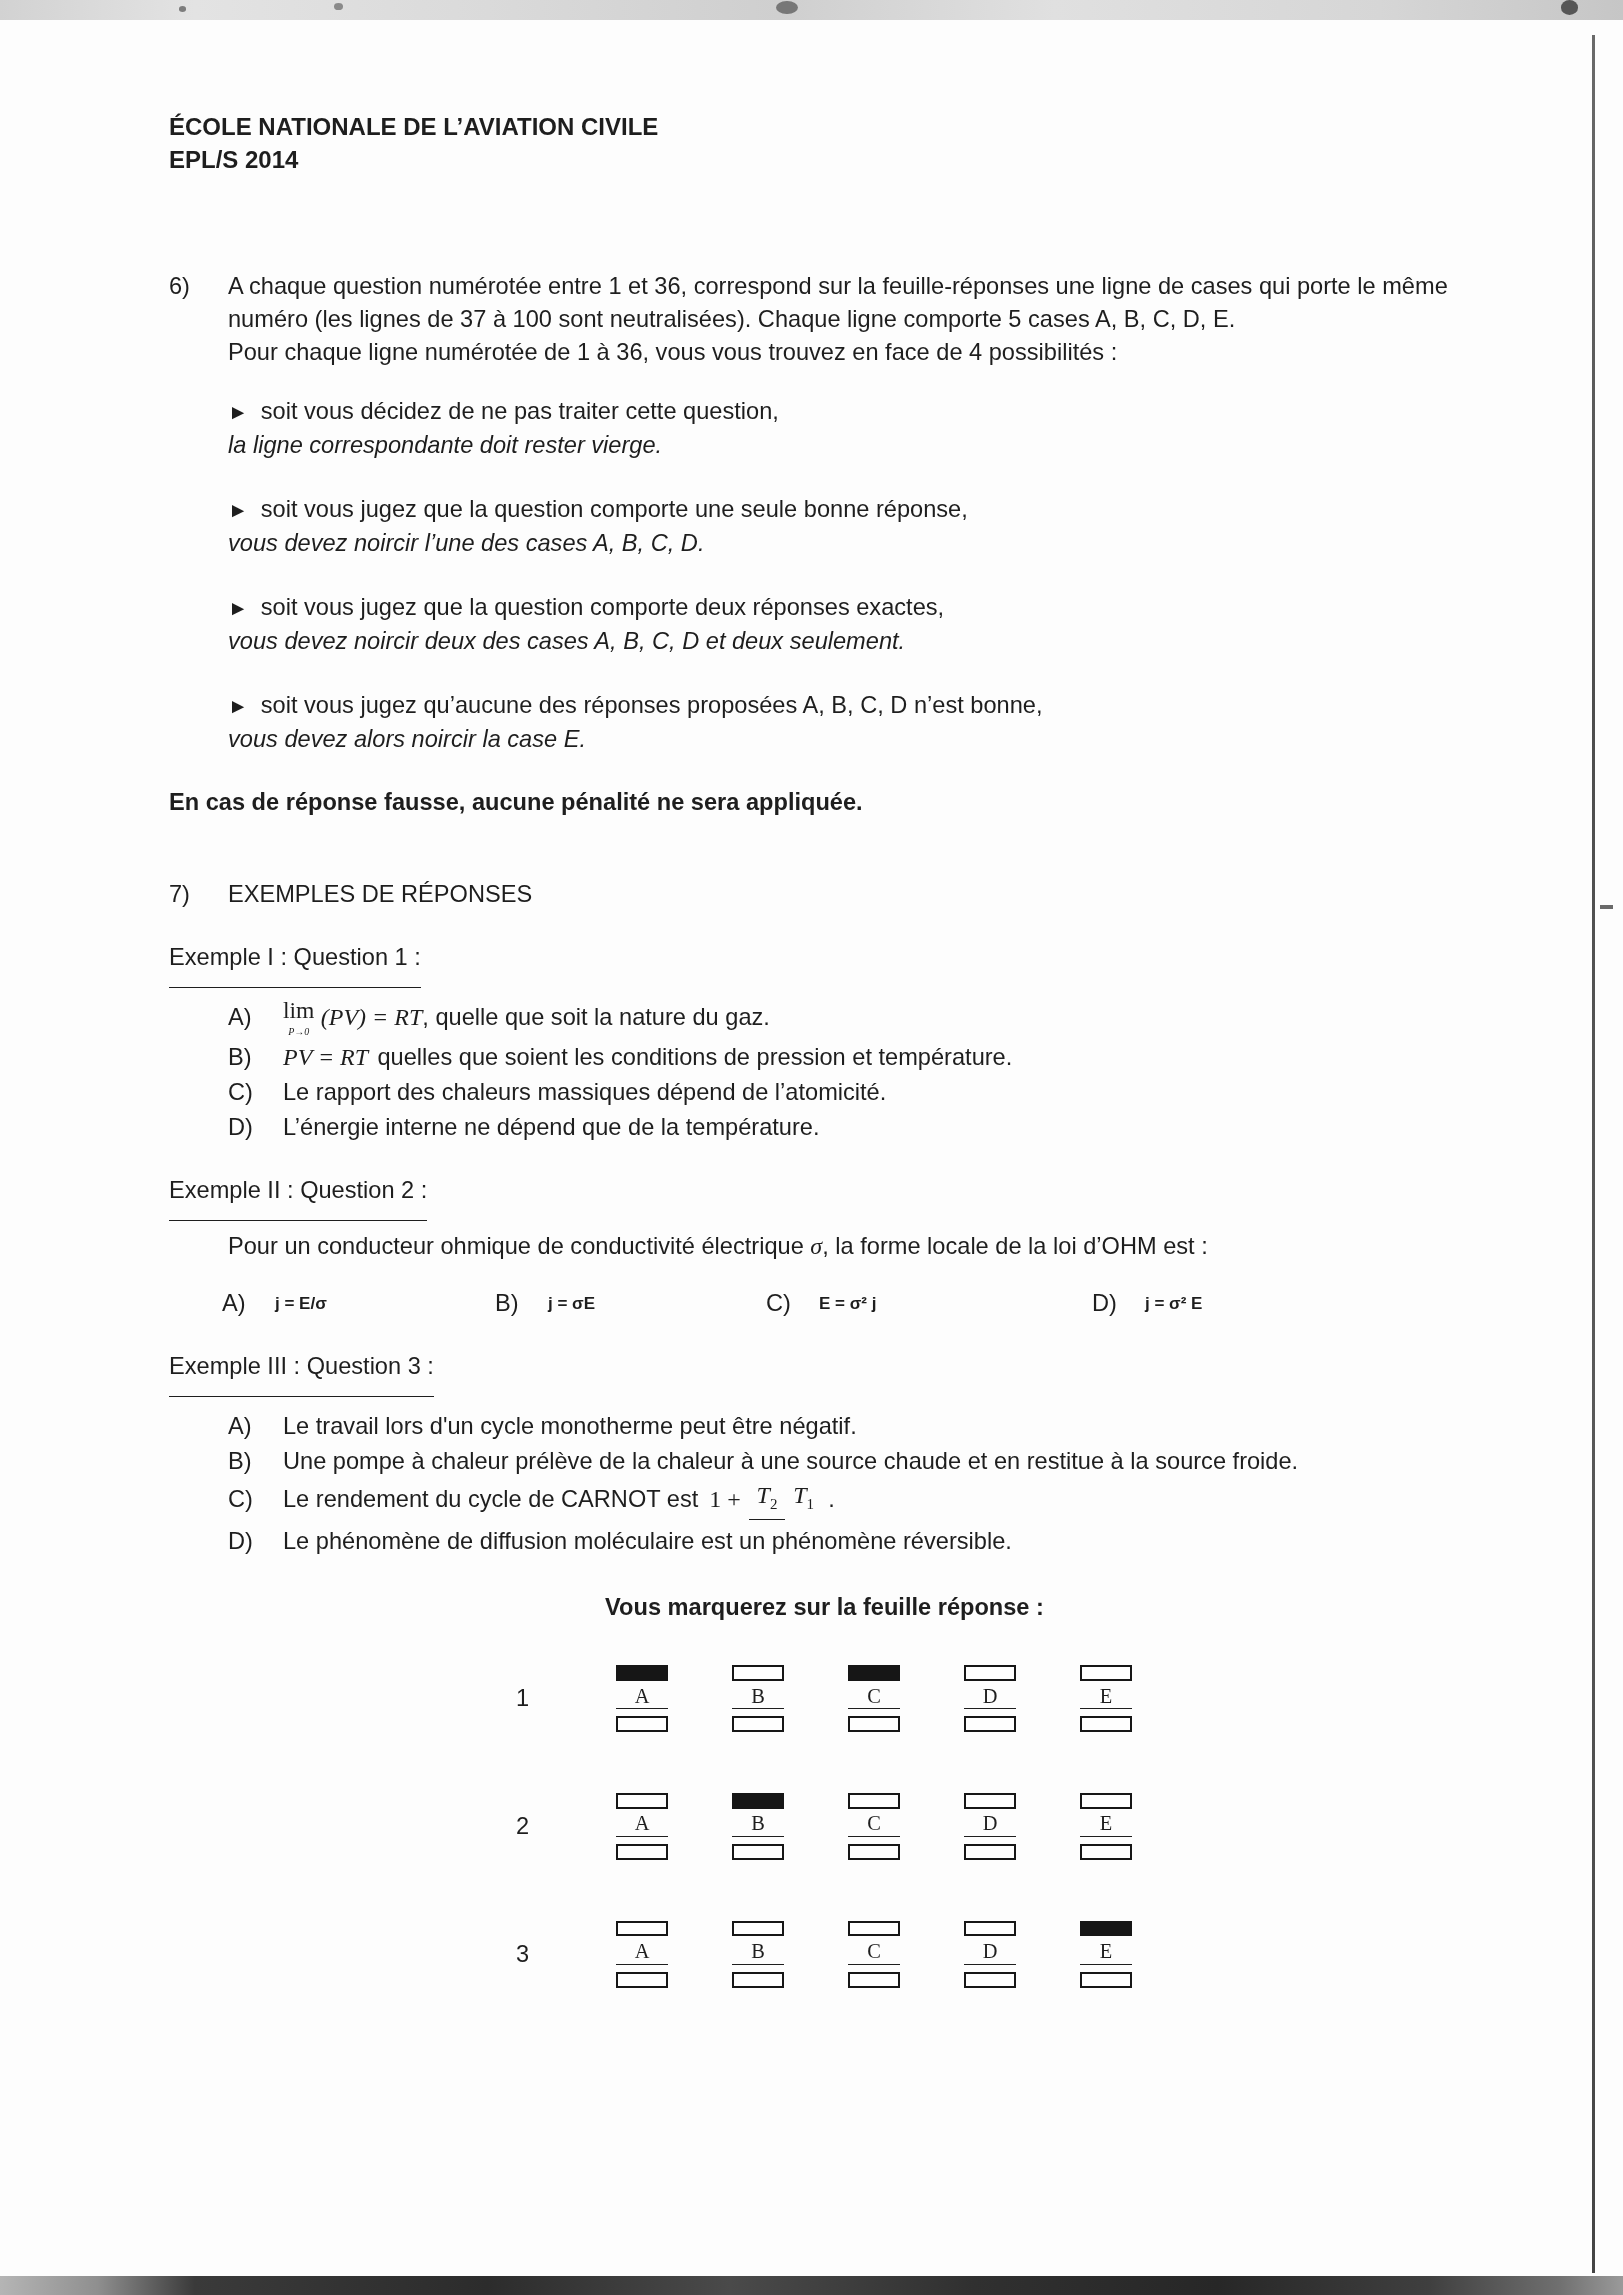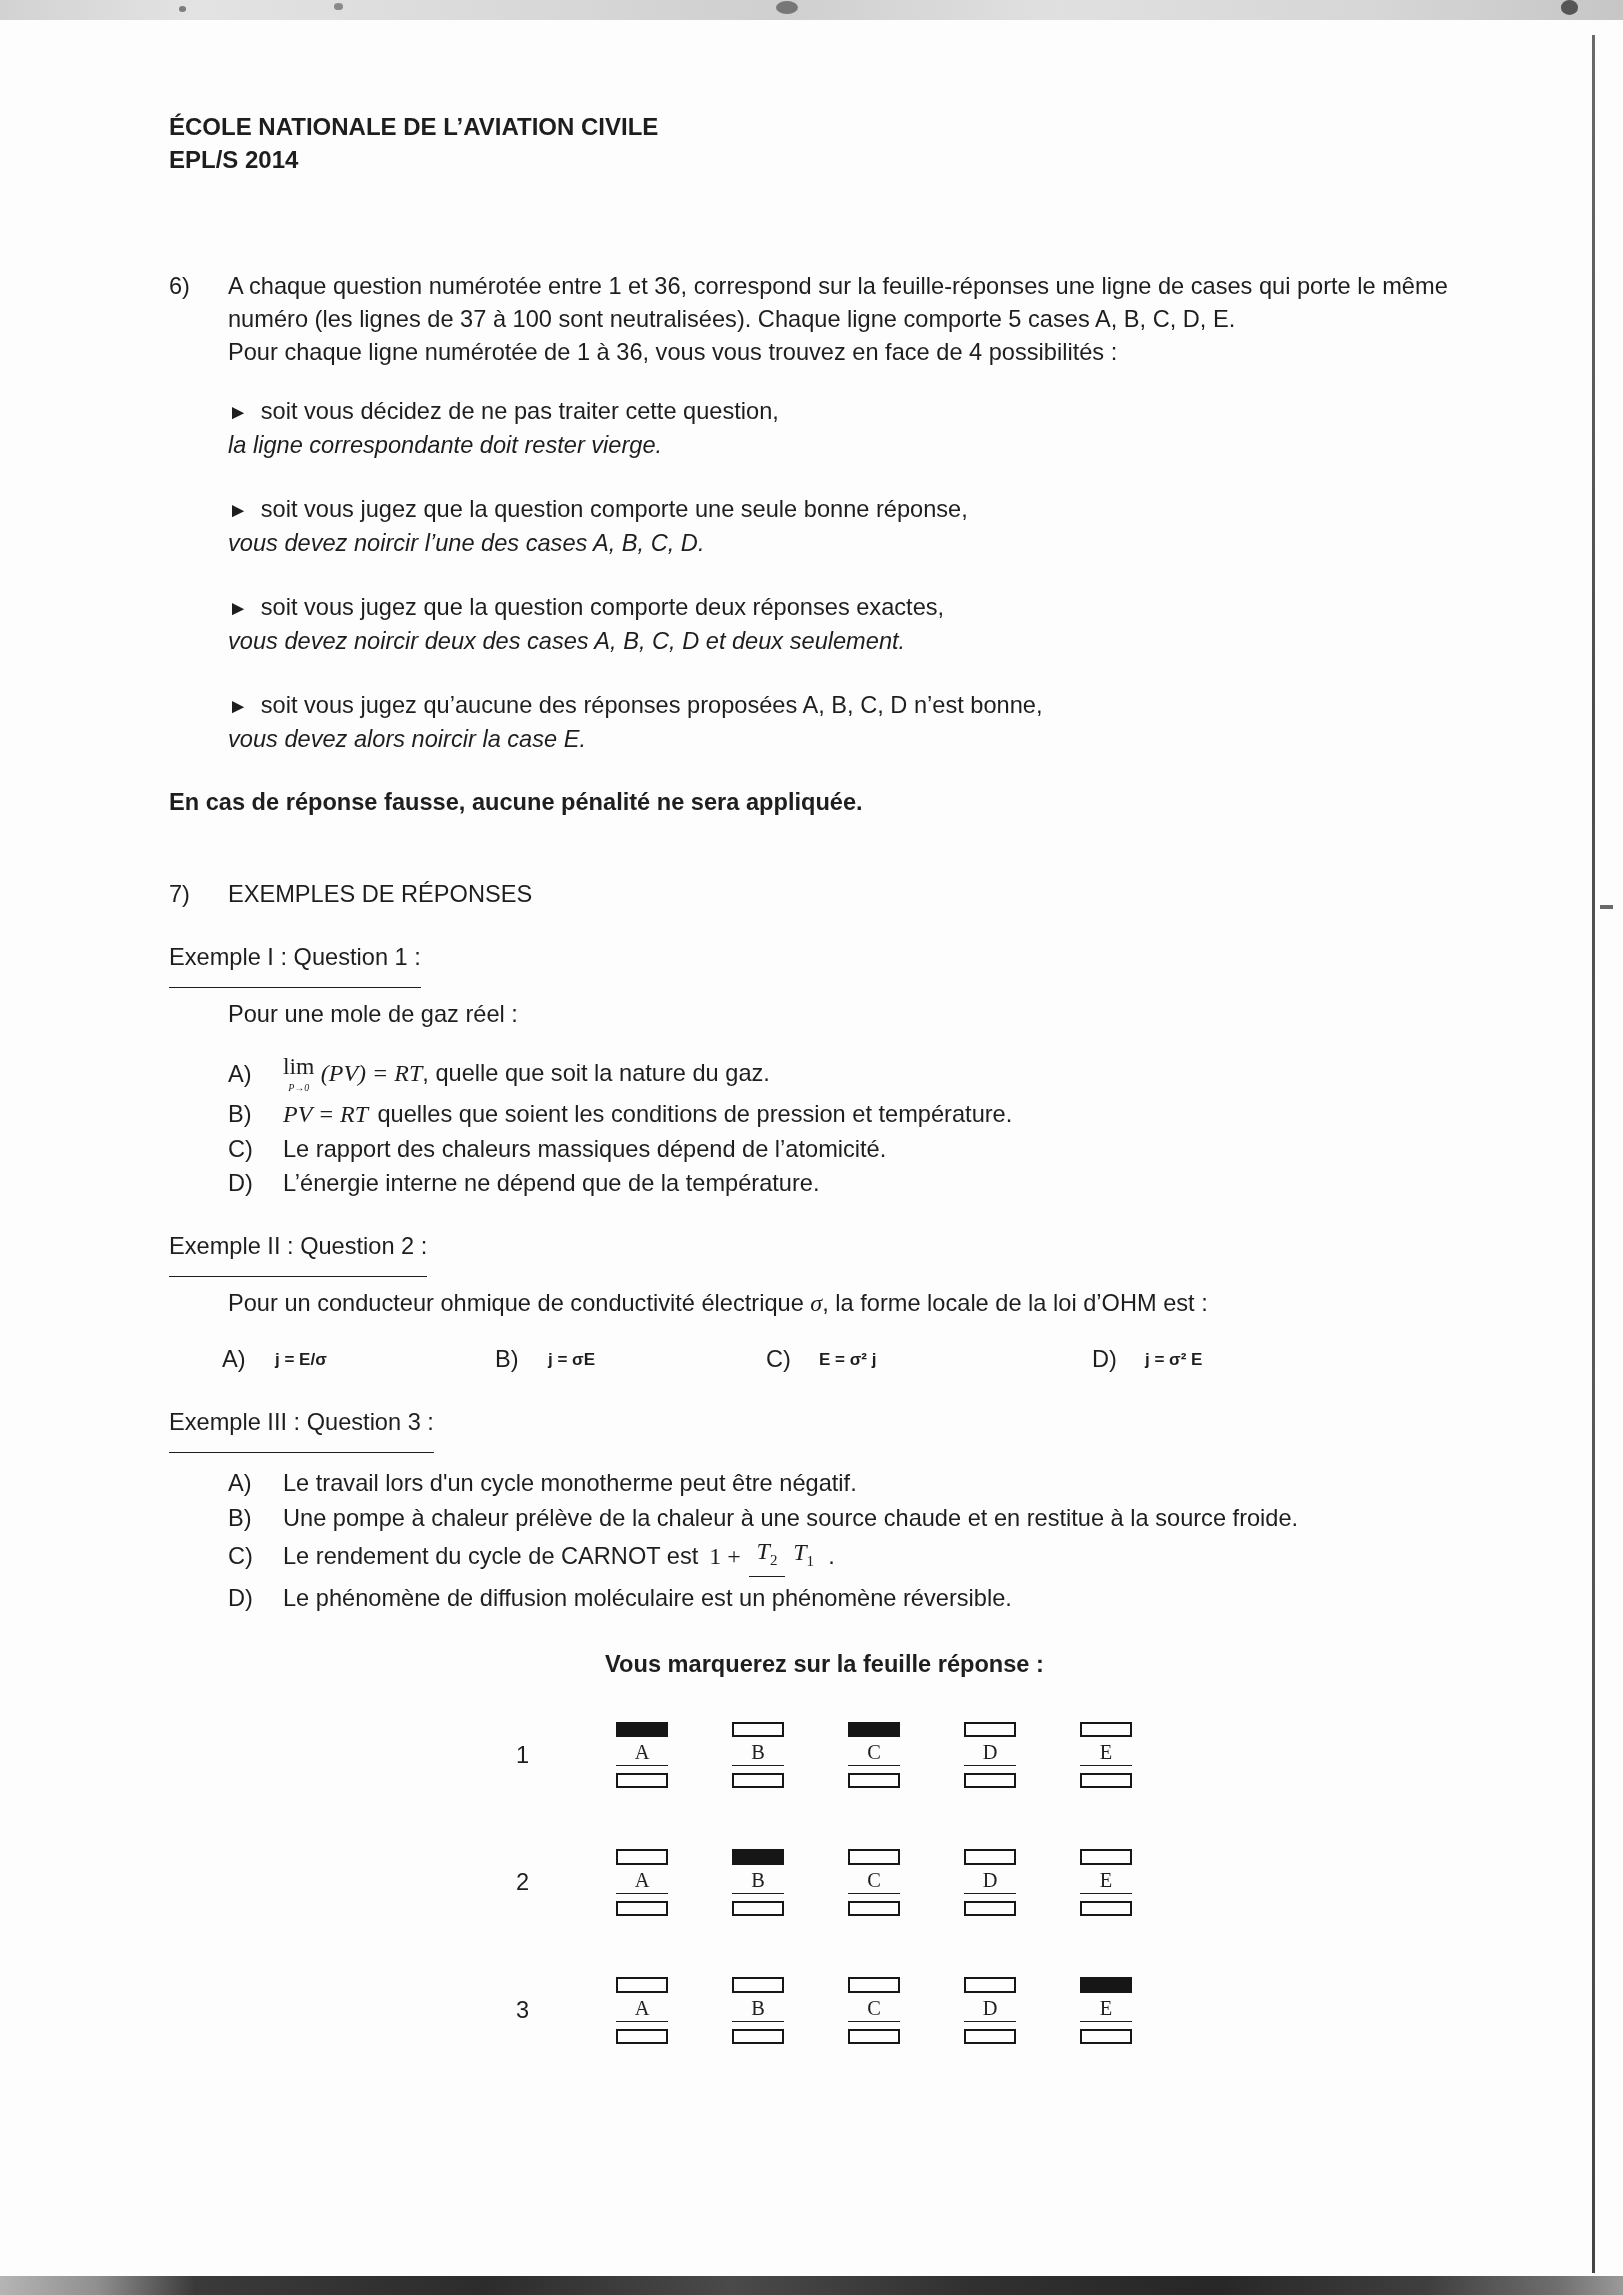--- a/index.html
+++ b/index.html
@@ -145,21 +145,20 @@
     </div>
 
     <p class="penalty">En cas de réponse fausse, aucune pénalité ne sera appliquée.</p>
 
     <div class="sec7-row">
       <span class="item-num">7)</span>
       <span>EXEMPLES DE RÉPONSES</span>
     </div>
 
     <p class="example-heading"><span class="underlined">Exemple I : Question 1 :</span></p>
-    <p class="intro-line">Pour une mole de gaz réel :</p>
     <div class="opts">
       <div class="opt">
         <span class="opt-label">A)</span>
         <span>
           <span class="limstack">
             <span class="lim">lim</span>
             <span class="limsub">P→0</span>
           </span><span class="math">(PV) = RT</span><span>, quelle que soit la nature du gaz.</span>
         </span>
       </div>

